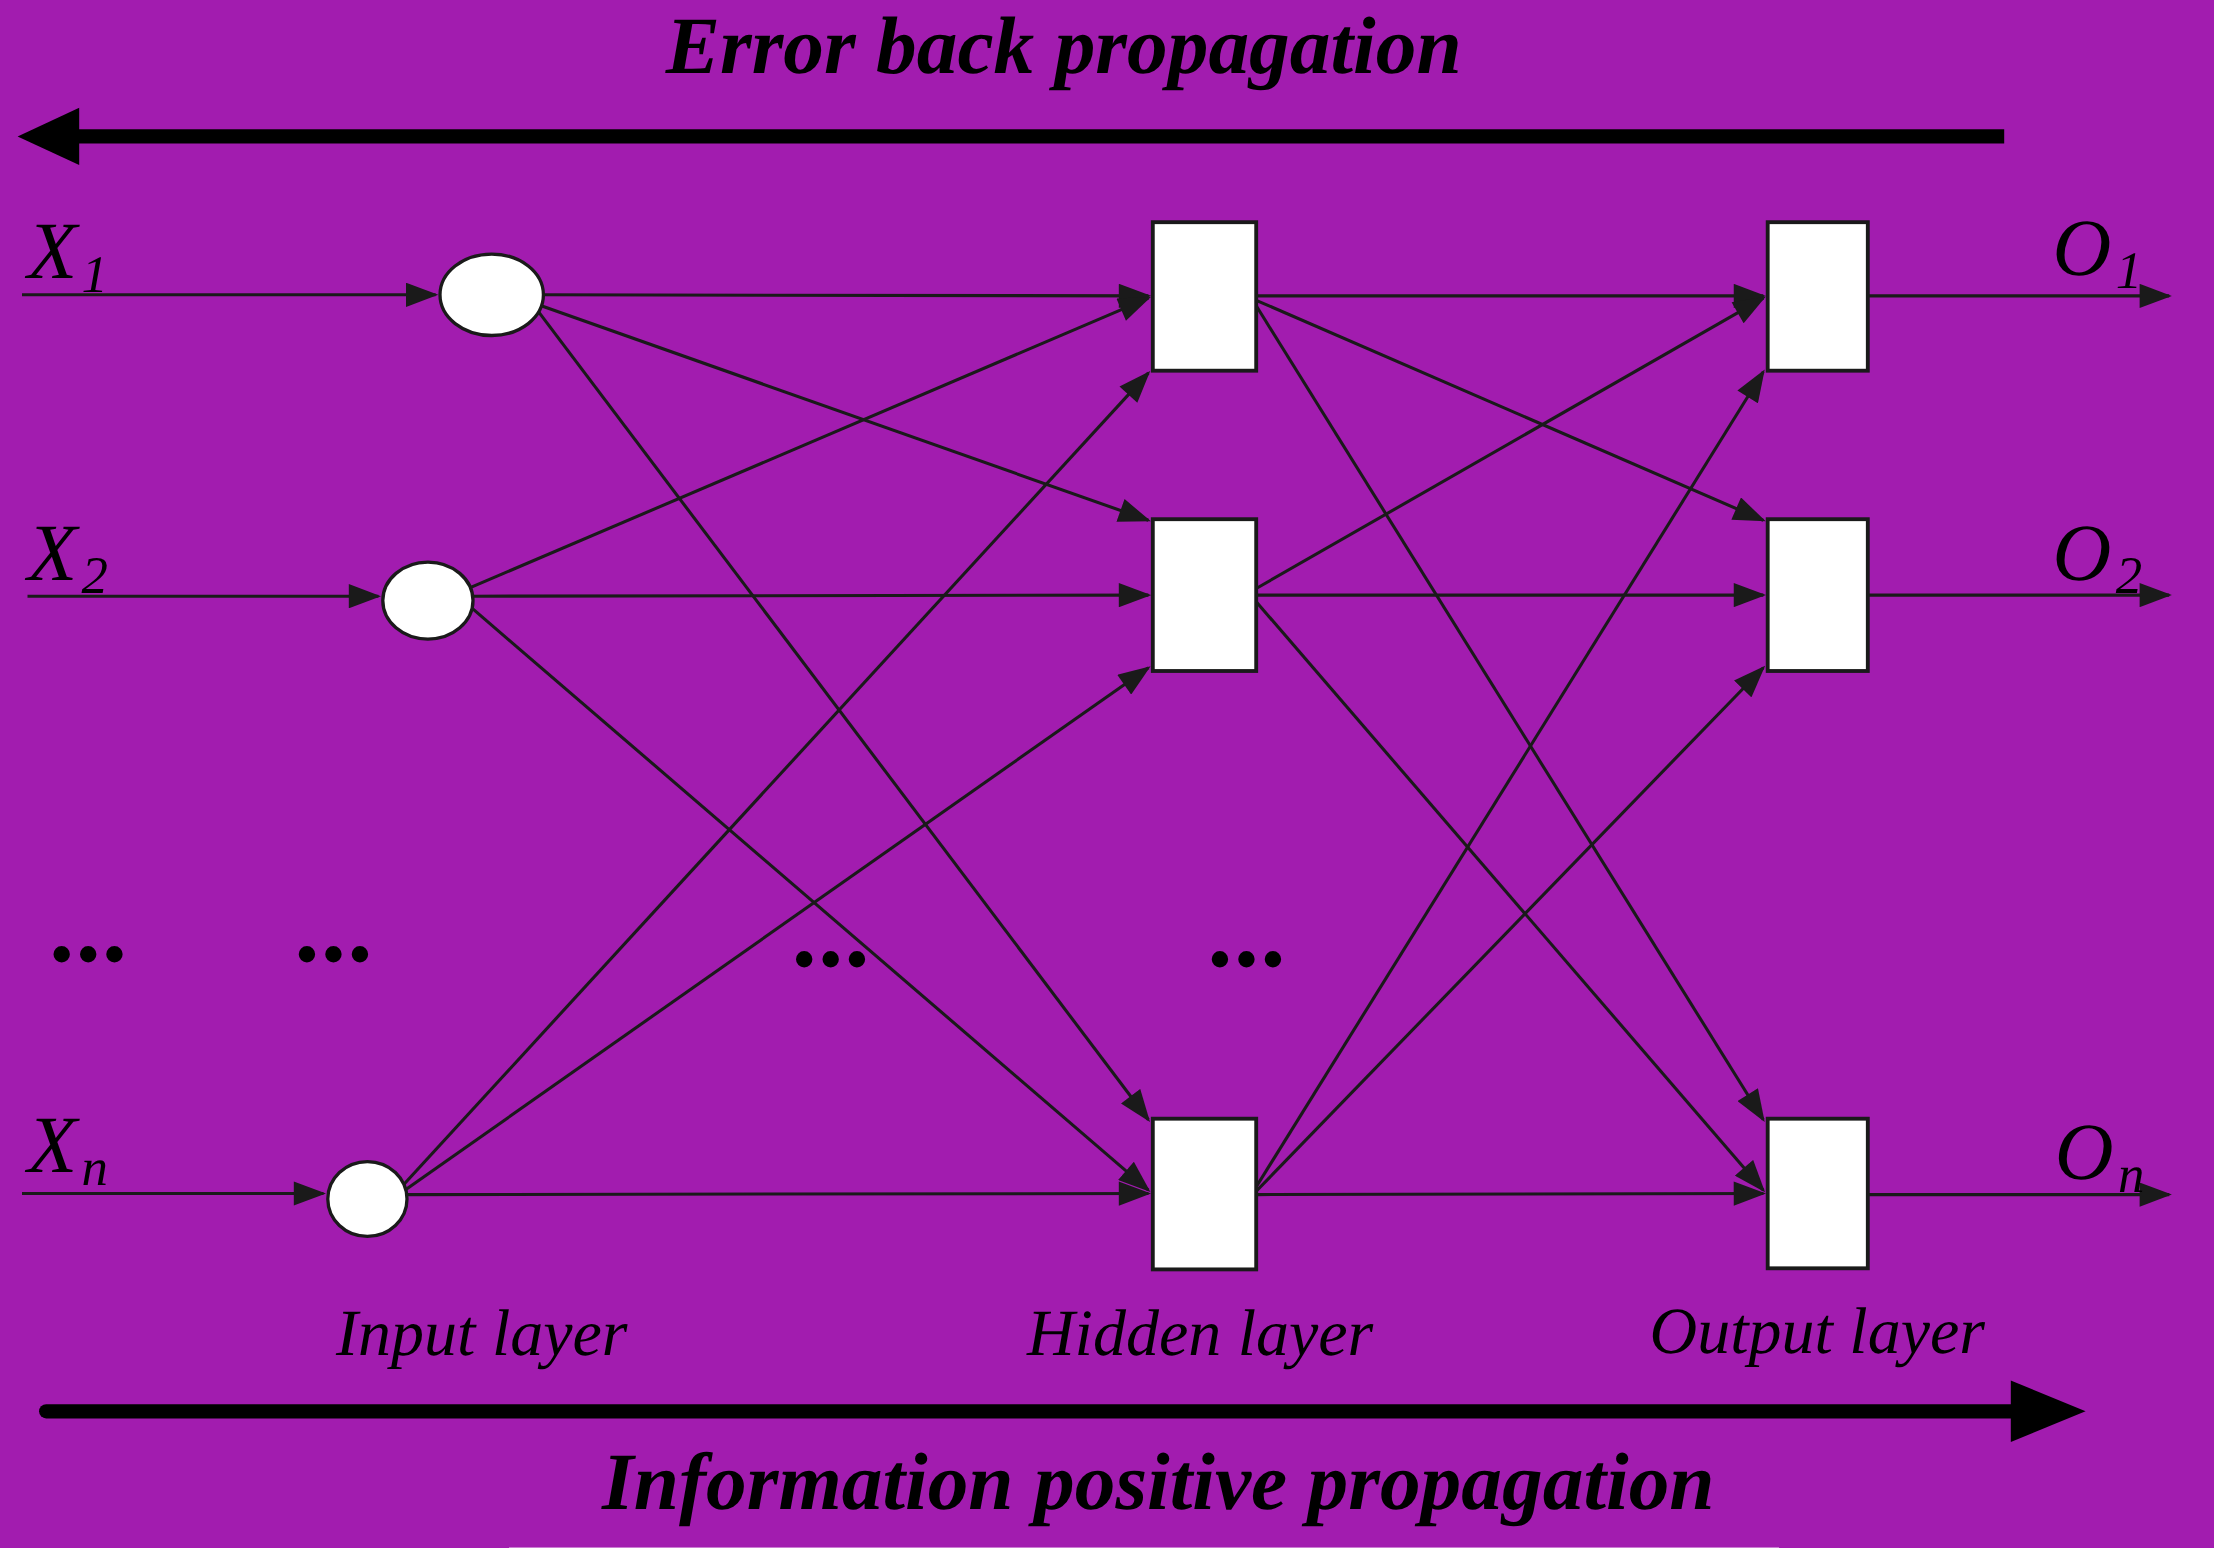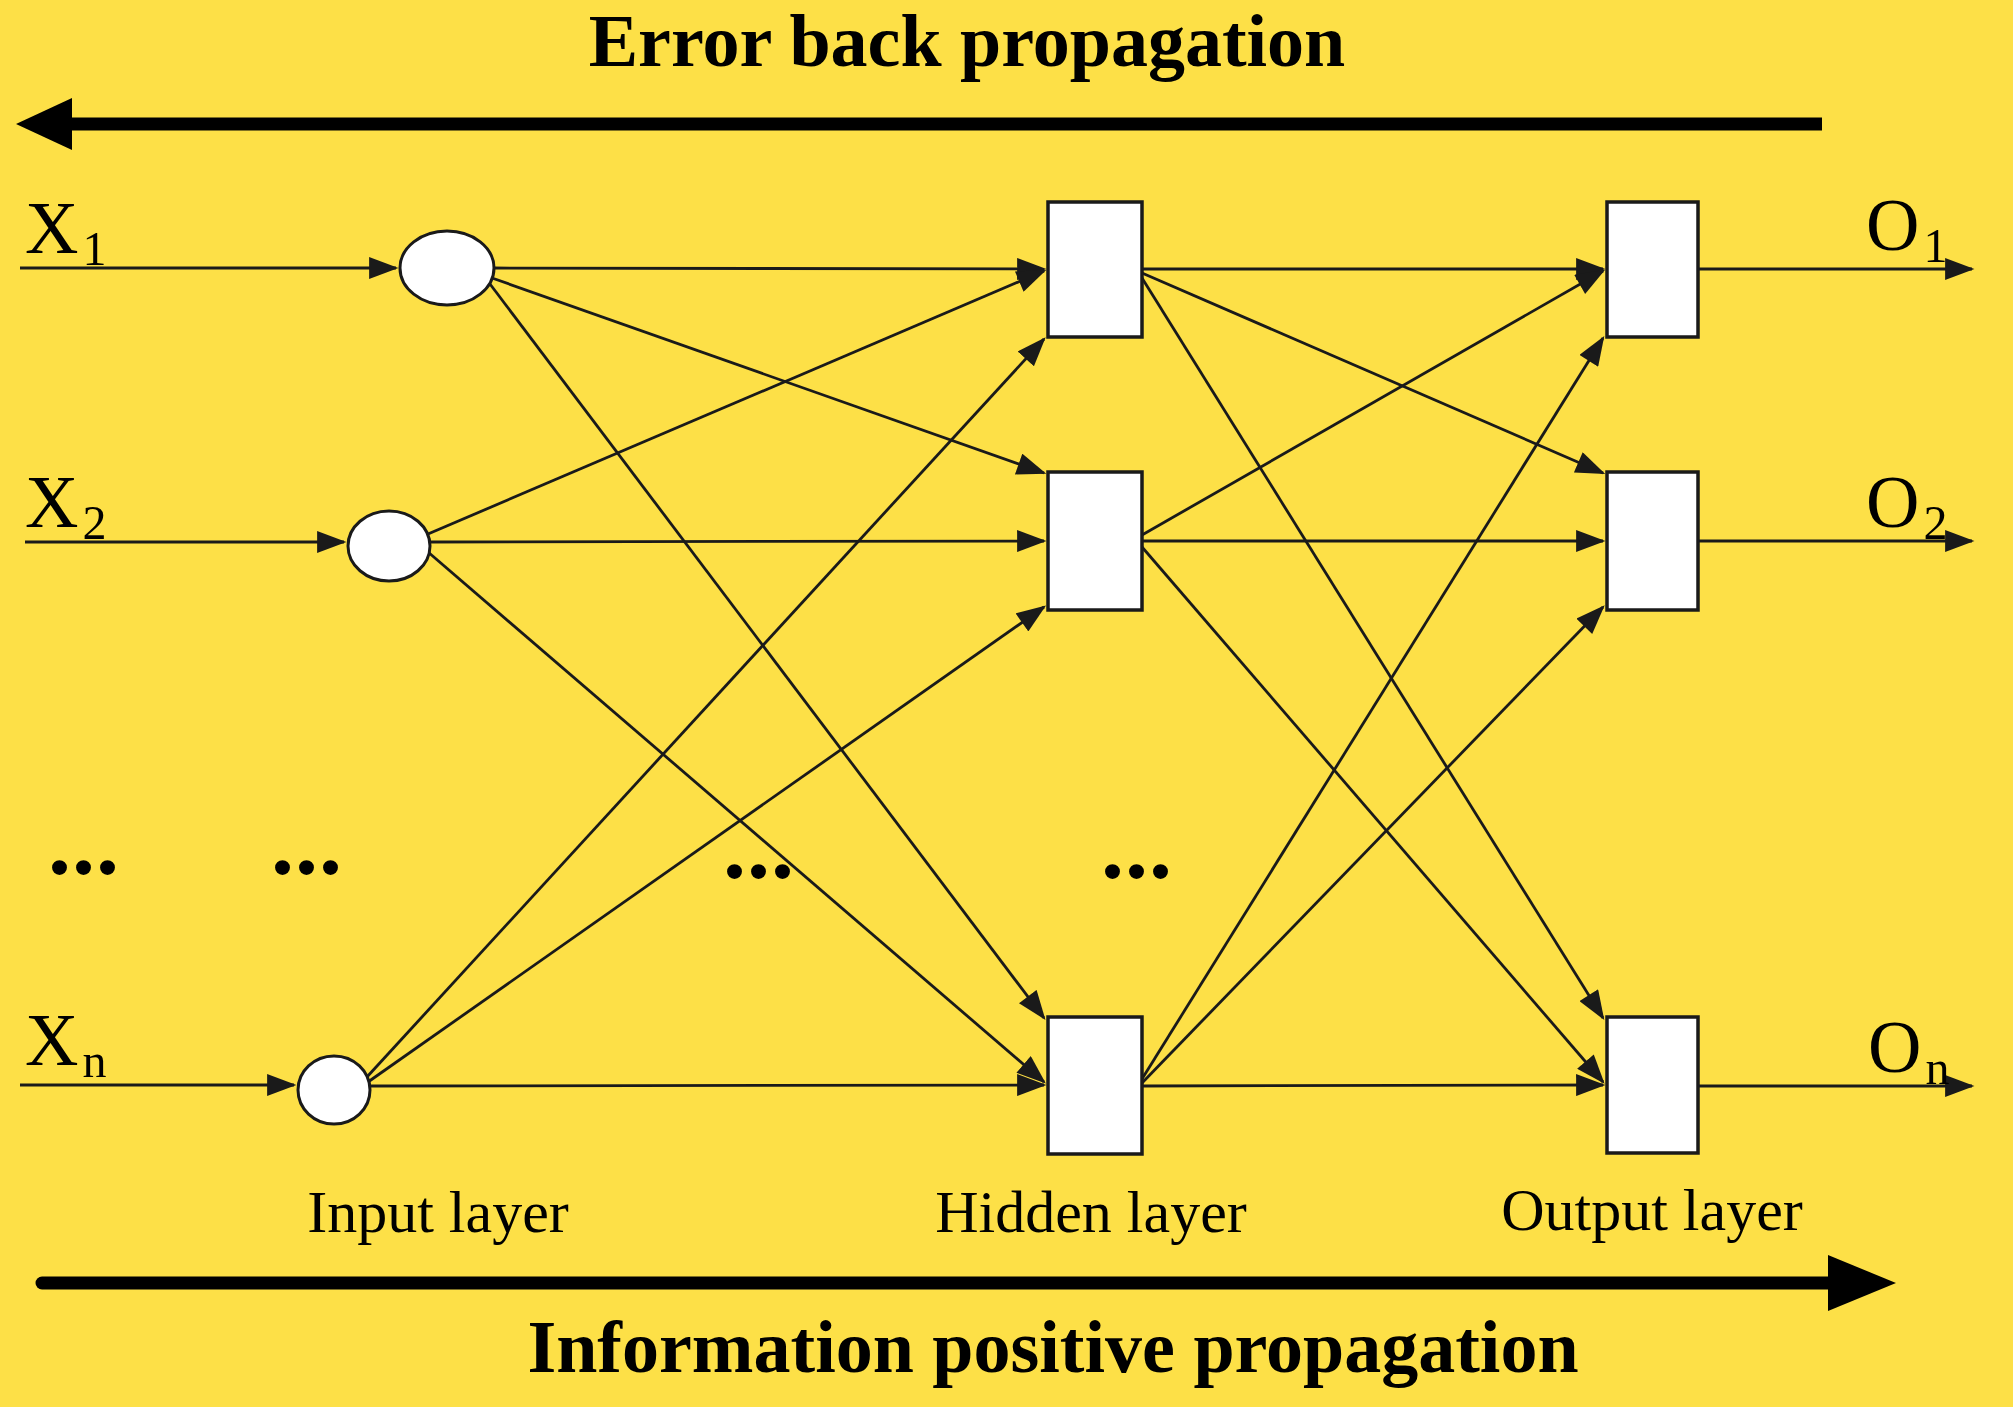--- a/index.html
+++ b/index.html
@@ -4,23 +4,24 @@
 <style>
   html, body {
     margin: 0;
     padding: 0;
     background: #ffffff;
   }
   #canvas {
     position: relative;
     width: 2013px;
     height: 1407px;
-    background: #fde047;
+    background: #a21caf;
     font-family: "Liberation Serif", "DejaVu Serif", serif;
     overflow: hidden;
+    font-style: italic;
   }
   svg text {
     font-family: "Liberation Serif", "DejaVu Serif", serif;
     fill: #000000;
   }
   .title-text {
     font-weight: bold;
     font-size: 74px;
   }
   .layer-label {

